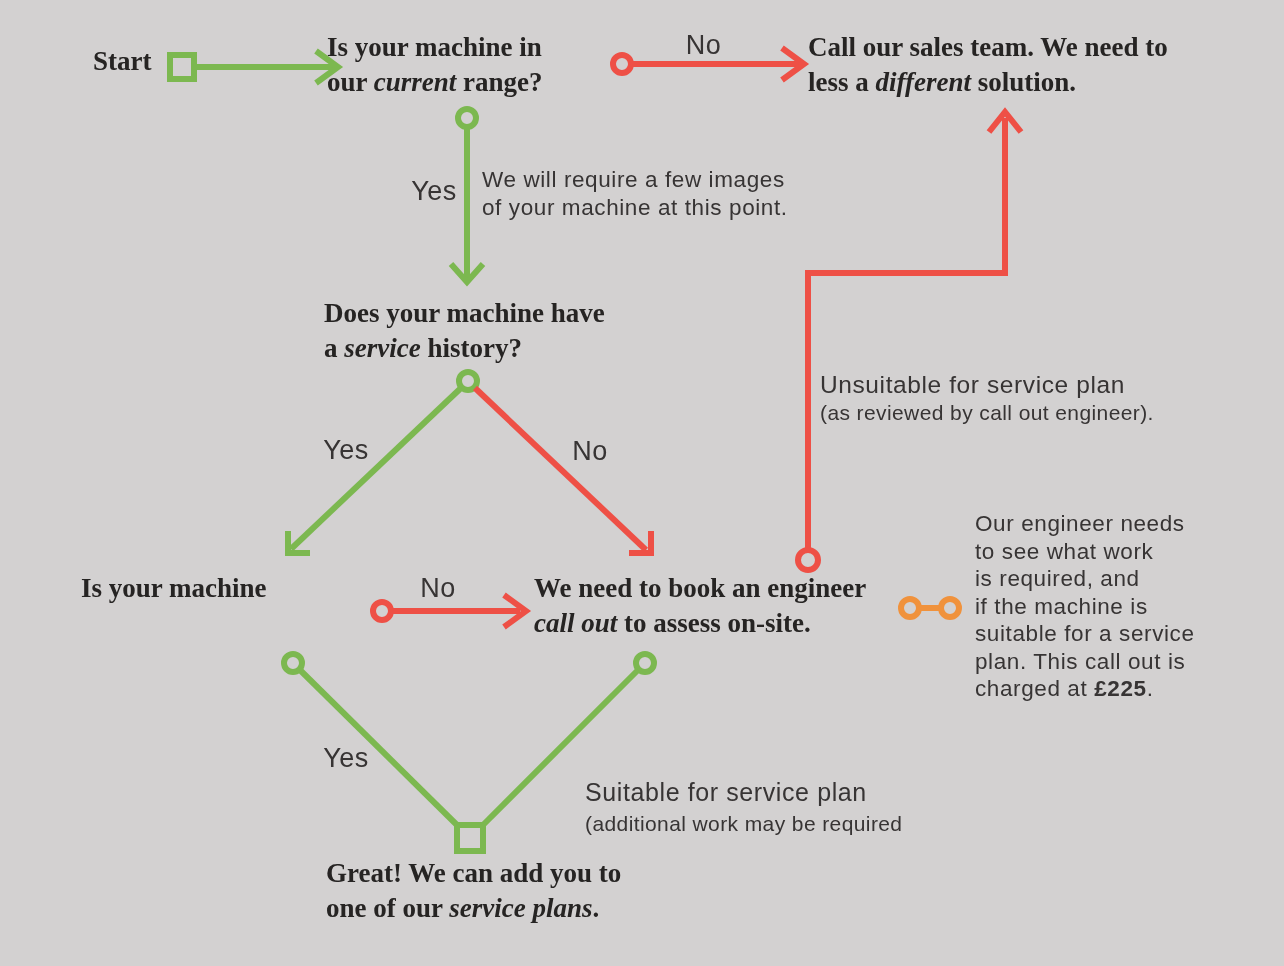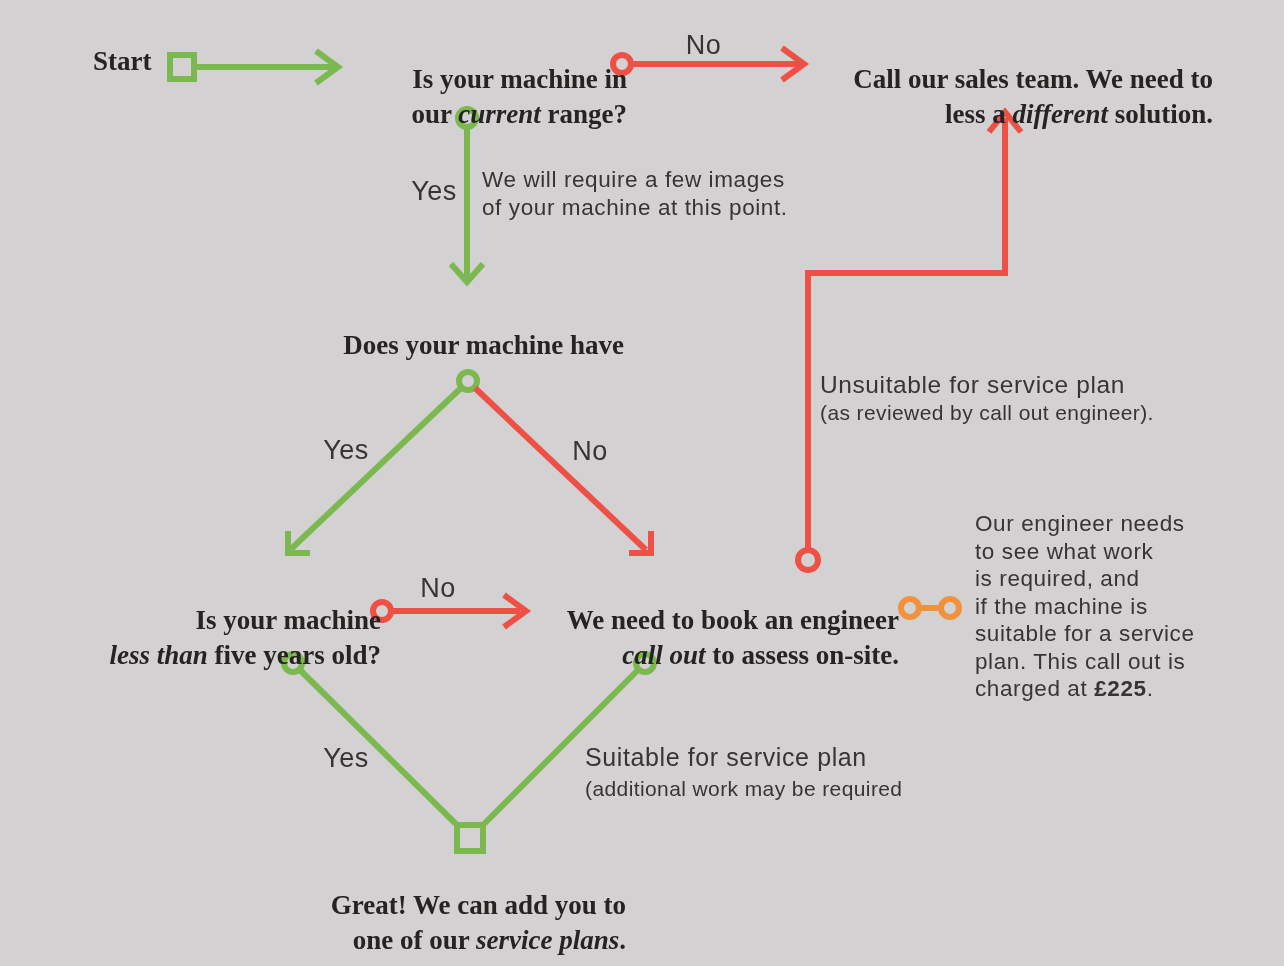--- a/index.html
+++ b/index.html
@@ -16,23 +16,22 @@
   .red{stroke:var(--red,#ee5046);}
   .orange{stroke:var(--orange,#f0923c);}
 
   .abs{position:absolute;}
   .q{
     font-family:"Liberation Serif", serif;
     font-weight:700;
     font-size:27px;
     line-height:35px;
     color:var(--serif_text,#262423);
-    text-align:right;
+    text-align:left;
     white-space:nowrap;
-    margin-top:32px;
   }
   .q em{font-style:italic;}
   .start{
     font-family:"Liberation Serif", serif;
     font-weight:700;
     font-size:27px;
     color:var(--serif_text,#262423);
     white-space:nowrap;
   }
   .yn{
@@ -126,33 +125,33 @@
 
   <div class="abs yn" style="left:404px;top:178px;width:60px;">Yes</div>
 
   <div class="abs note" style="left:482px;top:166px;">
     <div>We will require a few images</div>
     <div>of your machine at this point.</div>
   </div>
 
   <div class="abs q" style="left:324px;top:296px;width:300px;">
     <div>Does your machine have</div>
+    <div><span>a </span><em>service</em><span> history?</span></div>
   </div>
 
   <div class="abs yn" style="left:316px;top:437px;width:60px;">Yes</div>
   <div class="abs yn" style="left:565px;top:438px;width:50px;">No</div>
 
   <div class="abs" style="left:820px;top:370px;">
     <div class="note-title">Unsuitable for service plan</div>
     <div class="note-sub">(as reviewed by call out engineer).</div>
   </div>
 
   <div class="abs q" style="left:81px;top:571px;width:300px;">
     <div>Is your machine</div>
-    <div><span></span><em>less than</em><span> five years old?</span></div>
   </div>
 
   <div class="abs yn" style="left:413px;top:575px;width:50px;">No</div>
 
   <div class="abs q" style="left:534px;top:571px;width:365px;">
     <div>We need to book an engineer</div>
     <div><span></span><em>call out</em><span> to assess on-site.</span></div>
   </div>
 
   <div class="abs note" style="left:975px;top:510px;line-height:27.5px;">
@@ -161,21 +160,21 @@
     <div>is required, and</div>
     <div>if the machine is</div>
     <div>suitable for a service</div>
     <div>plan. This call out is</div>
     <div><span>charged at </span><b>£225</b><span>.</span></div>
   </div>
 
   <div class="abs yn" style="left:316px;top:745px;width:60px;">Yes</div>
 
   <div class="abs" style="left:585px;top:742px;">
-    <div class="note-title" style="font-size:25px;margin-bottom:4px;">Suitable for service plan</div>
+    <div class="note-title" style="font-size:25px;margin-bottom:4px;margin-top:35px;">Suitable for service plan</div>
     <div class="note-sub">(additional work may be required</div>
   </div>
 
   <div class="abs q" style="left:326px;top:856px;width:300px;">
     <div>Great! We can add you to</div>
     <div><span>one of our </span><em>service plans</em><span>.</span></div>
   </div>
 
 </div>
 

